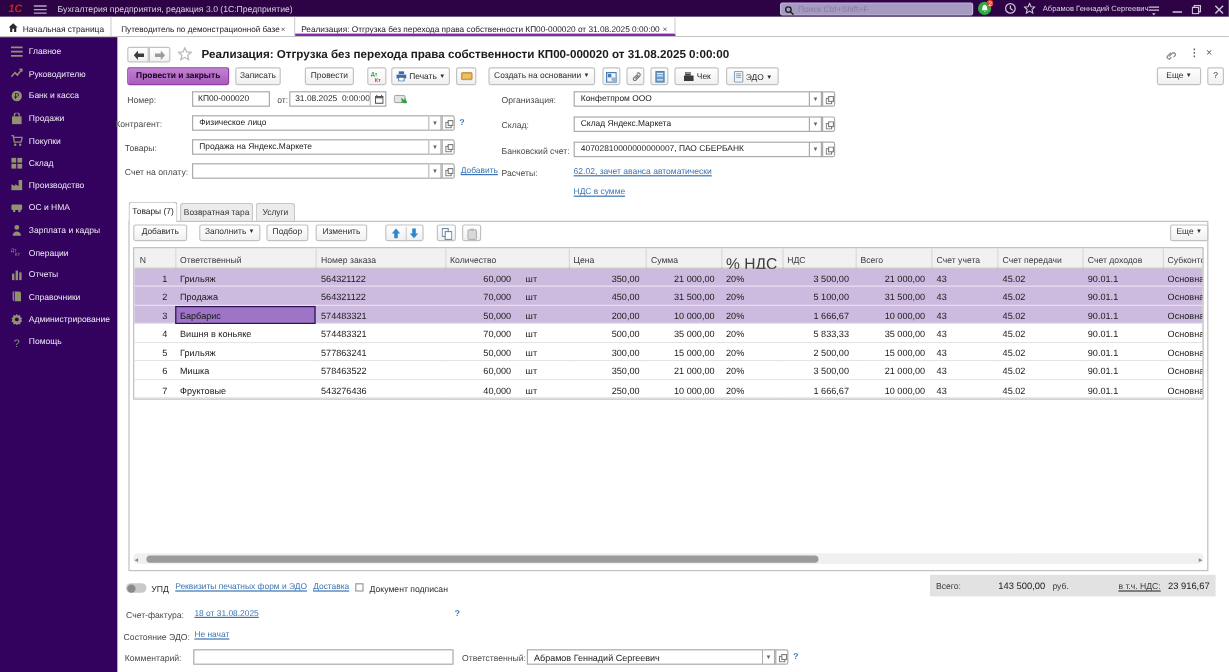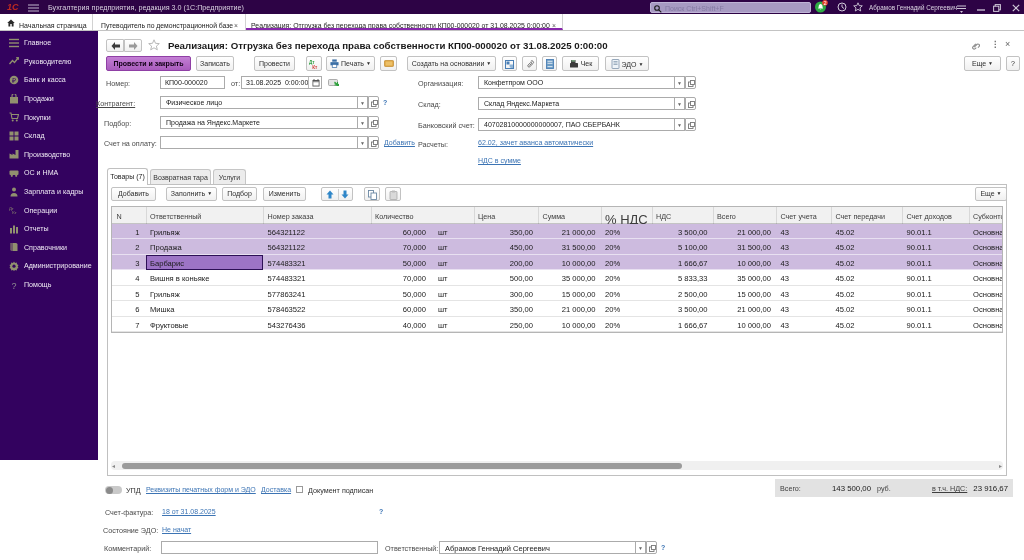--- a/index.html
+++ b/index.html
@@ -2,21 +2,21 @@
 <html><head><meta charset="utf-8">
 <style>
 * { margin:0; padding:0; box-sizing:border-box; }
 html,body { width:1024px; height:560px; overflow:hidden; background:#fff;
   font-family:"Liberation Sans", sans-serif; }
 .ab { position:absolute; }
 
 #titlebar { left:0; top:0; width:1024px; height:14px; background:#2d0345; color:#d9d2e0; font-size:7.2px; }
 #tabbar { left:0; top:14px; width:1024px; height:17px; background:#fff; border-bottom:1px solid #c3c3c3; font-size:7px; color:#1a1a1a; }
 .tab { position:absolute; top:0; height:16px; line-height:16px; white-space:nowrap; }
-#sidebar { left:0; top:31px; width:98px; height:429px; background:#33025f; }
+#sidebar { left:0; top:31px; width:98px; height:529px; background:#33025f; }
 .sbitem { position:absolute; left:0; width:98px; height:18.6px; color:#efeaf4; font-size:7.1px; }
 .sbitem span.txt { position:absolute; left:24px; top:4.5px; }
 .sbitem .ic { position:absolute; left:9px; top:3px; width:10px; height:10px; }
 
 .btn { position:absolute; background:linear-gradient(#ffffff,#f0f0f0); border:1px solid #c2c2c2; border-radius:2px; font-size:7px; color:#2e2e2e; text-align:center; white-space:nowrap; }
 .lbl { position:absolute; font-size:7.2px; color:#4a4a4a; white-space:nowrap; }
 .inp { position:absolute; background:#fff; border:1px solid #ababab; font-size:7px; color:#1a1a1a; white-space:nowrap; }
 .lnk { position:absolute; font-size:7px; color:#3c74b4; text-decoration:underline; white-space:nowrap; }
 .cmb { position:absolute; background:#fff; border:1px solid #ababab; border-left:none; }
 .opn { position:absolute; background:#fff; border:1px solid #ababab; border-radius:0 2px 2px 0; }
@@ -285,33 +285,33 @@
         <rect x="1.3" y="2.6" width="5.4" height="1" fill="#555" opacity="0.3"></rect>
         <line x1="2" y1="0" x2="2" y2="1.8" stroke="#555" stroke-width="0.9"></line>
         <line x1="6" y1="0" x2="6" y2="1.8" stroke="#555" stroke-width="0.9"></line>
       </svg>
     </span></div>
 <svg class="ab" style="left:328px;top:79px;" width="12" height="9" viewBox="0 0 12 9">
     <rect x="0.5" y="0.5" width="9" height="6" rx="1" fill="#e4e4e4" stroke="#9a9a9a" stroke-width="0.8"></rect>
     <path d="M6 4 L9 7 L11 7 L11 5 Z" fill="#2fa13c"></path>
     <path d="M6.5 3 l3 3 m0 -3 v3 h-3" stroke="#2fa13c" stroke-width="1.1" fill="none"></path>
   </svg>
-<div class="lbl" style="left:96px;top:99px;text-decoration:underline;">Контрагент:</div>
+<div class="lbl" style="left:96px;top:99px;">Контрагент:</div>
 <div class="inp" style="left:160px;top:96px;width:198px;height:13px;padding:2px 0 0 5px;">Физическое лицо</div>
 <div class="cmb" style="left:358px;top:96px;width:10px;height:13px;">
     <span style="position:absolute;left:2px;top:3px;font-size:5px;color:#666;">▼</span>
   </div>
 <div class="opn" style="left:368px;top:96px;width:11px;height:13px;">
     <svg style="position:absolute;left:2px;top:3px;" width="7" height="7" viewBox="0 0 7 7">
       <rect x="0.5" y="2" width="4.5" height="4.5" fill="none" stroke="#777" stroke-width="0.9"></rect>
       <rect x="2.5" y="0.5" width="4" height="4" fill="#fff" stroke="#777" stroke-width="0.9"></rect>
     </svg>
   </div>
 <div class="ab" style="left:383px;top:99px;font-size:7px;color:#3c74b4;font-weight:bold;">?</div>
-<div class="lbl" style="left:104px;top:119px;">Подбор:</div>
+<div class="lbl" style="left:104px;top:119px;">Товары:</div>
 <div class="inp" style="left:160px;top:116px;width:198px;height:13px;padding:2px 0 0 5px;">Продажа на Яндекс.Маркете</div>
 <div class="cmb" style="left:358px;top:116px;width:10px;height:13px;">
     <span style="position:absolute;left:2px;top:3px;font-size:5px;color:#666;">▼</span>
   </div>
 <div class="opn" style="left:368px;top:116px;width:11px;height:13px;">
     <svg style="position:absolute;left:2px;top:3px;" width="7" height="7" viewBox="0 0 7 7">
       <rect x="0.5" y="2" width="4.5" height="4.5" fill="none" stroke="#777" stroke-width="0.9"></rect>
       <rect x="2.5" y="0.5" width="4" height="4" fill="#fff" stroke="#777" stroke-width="0.9"></rect>
     </svg>
   </div>

